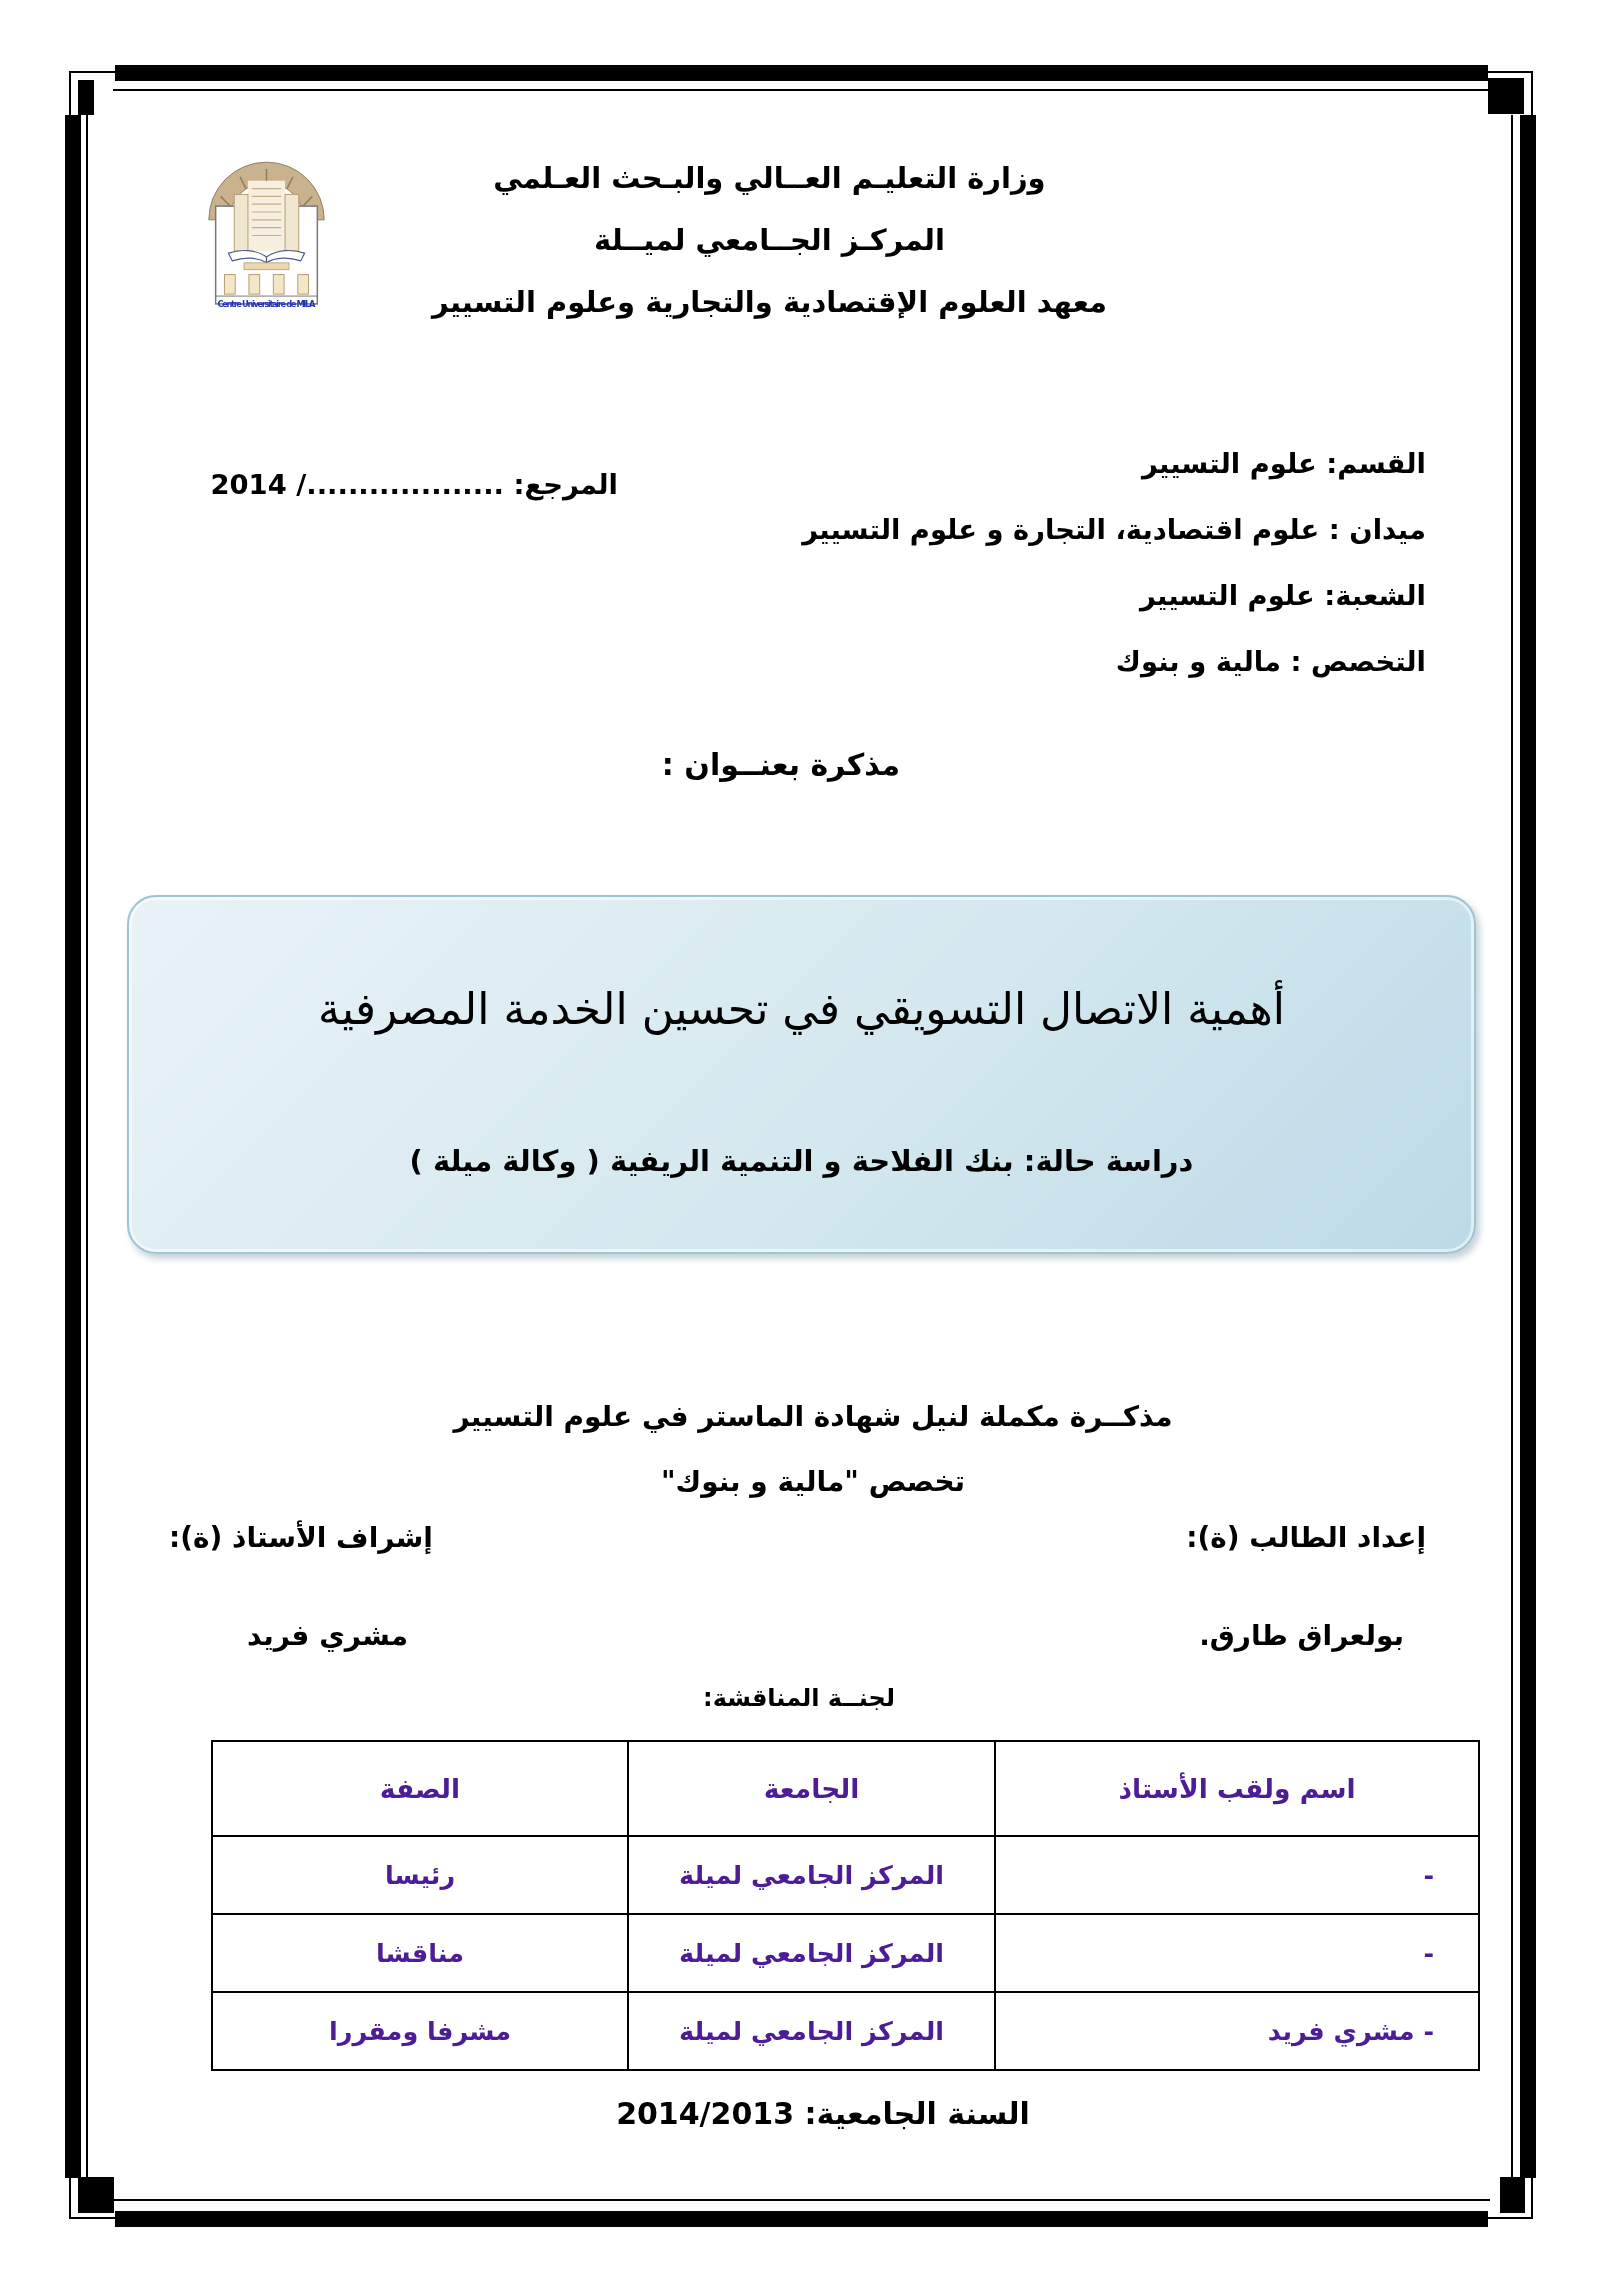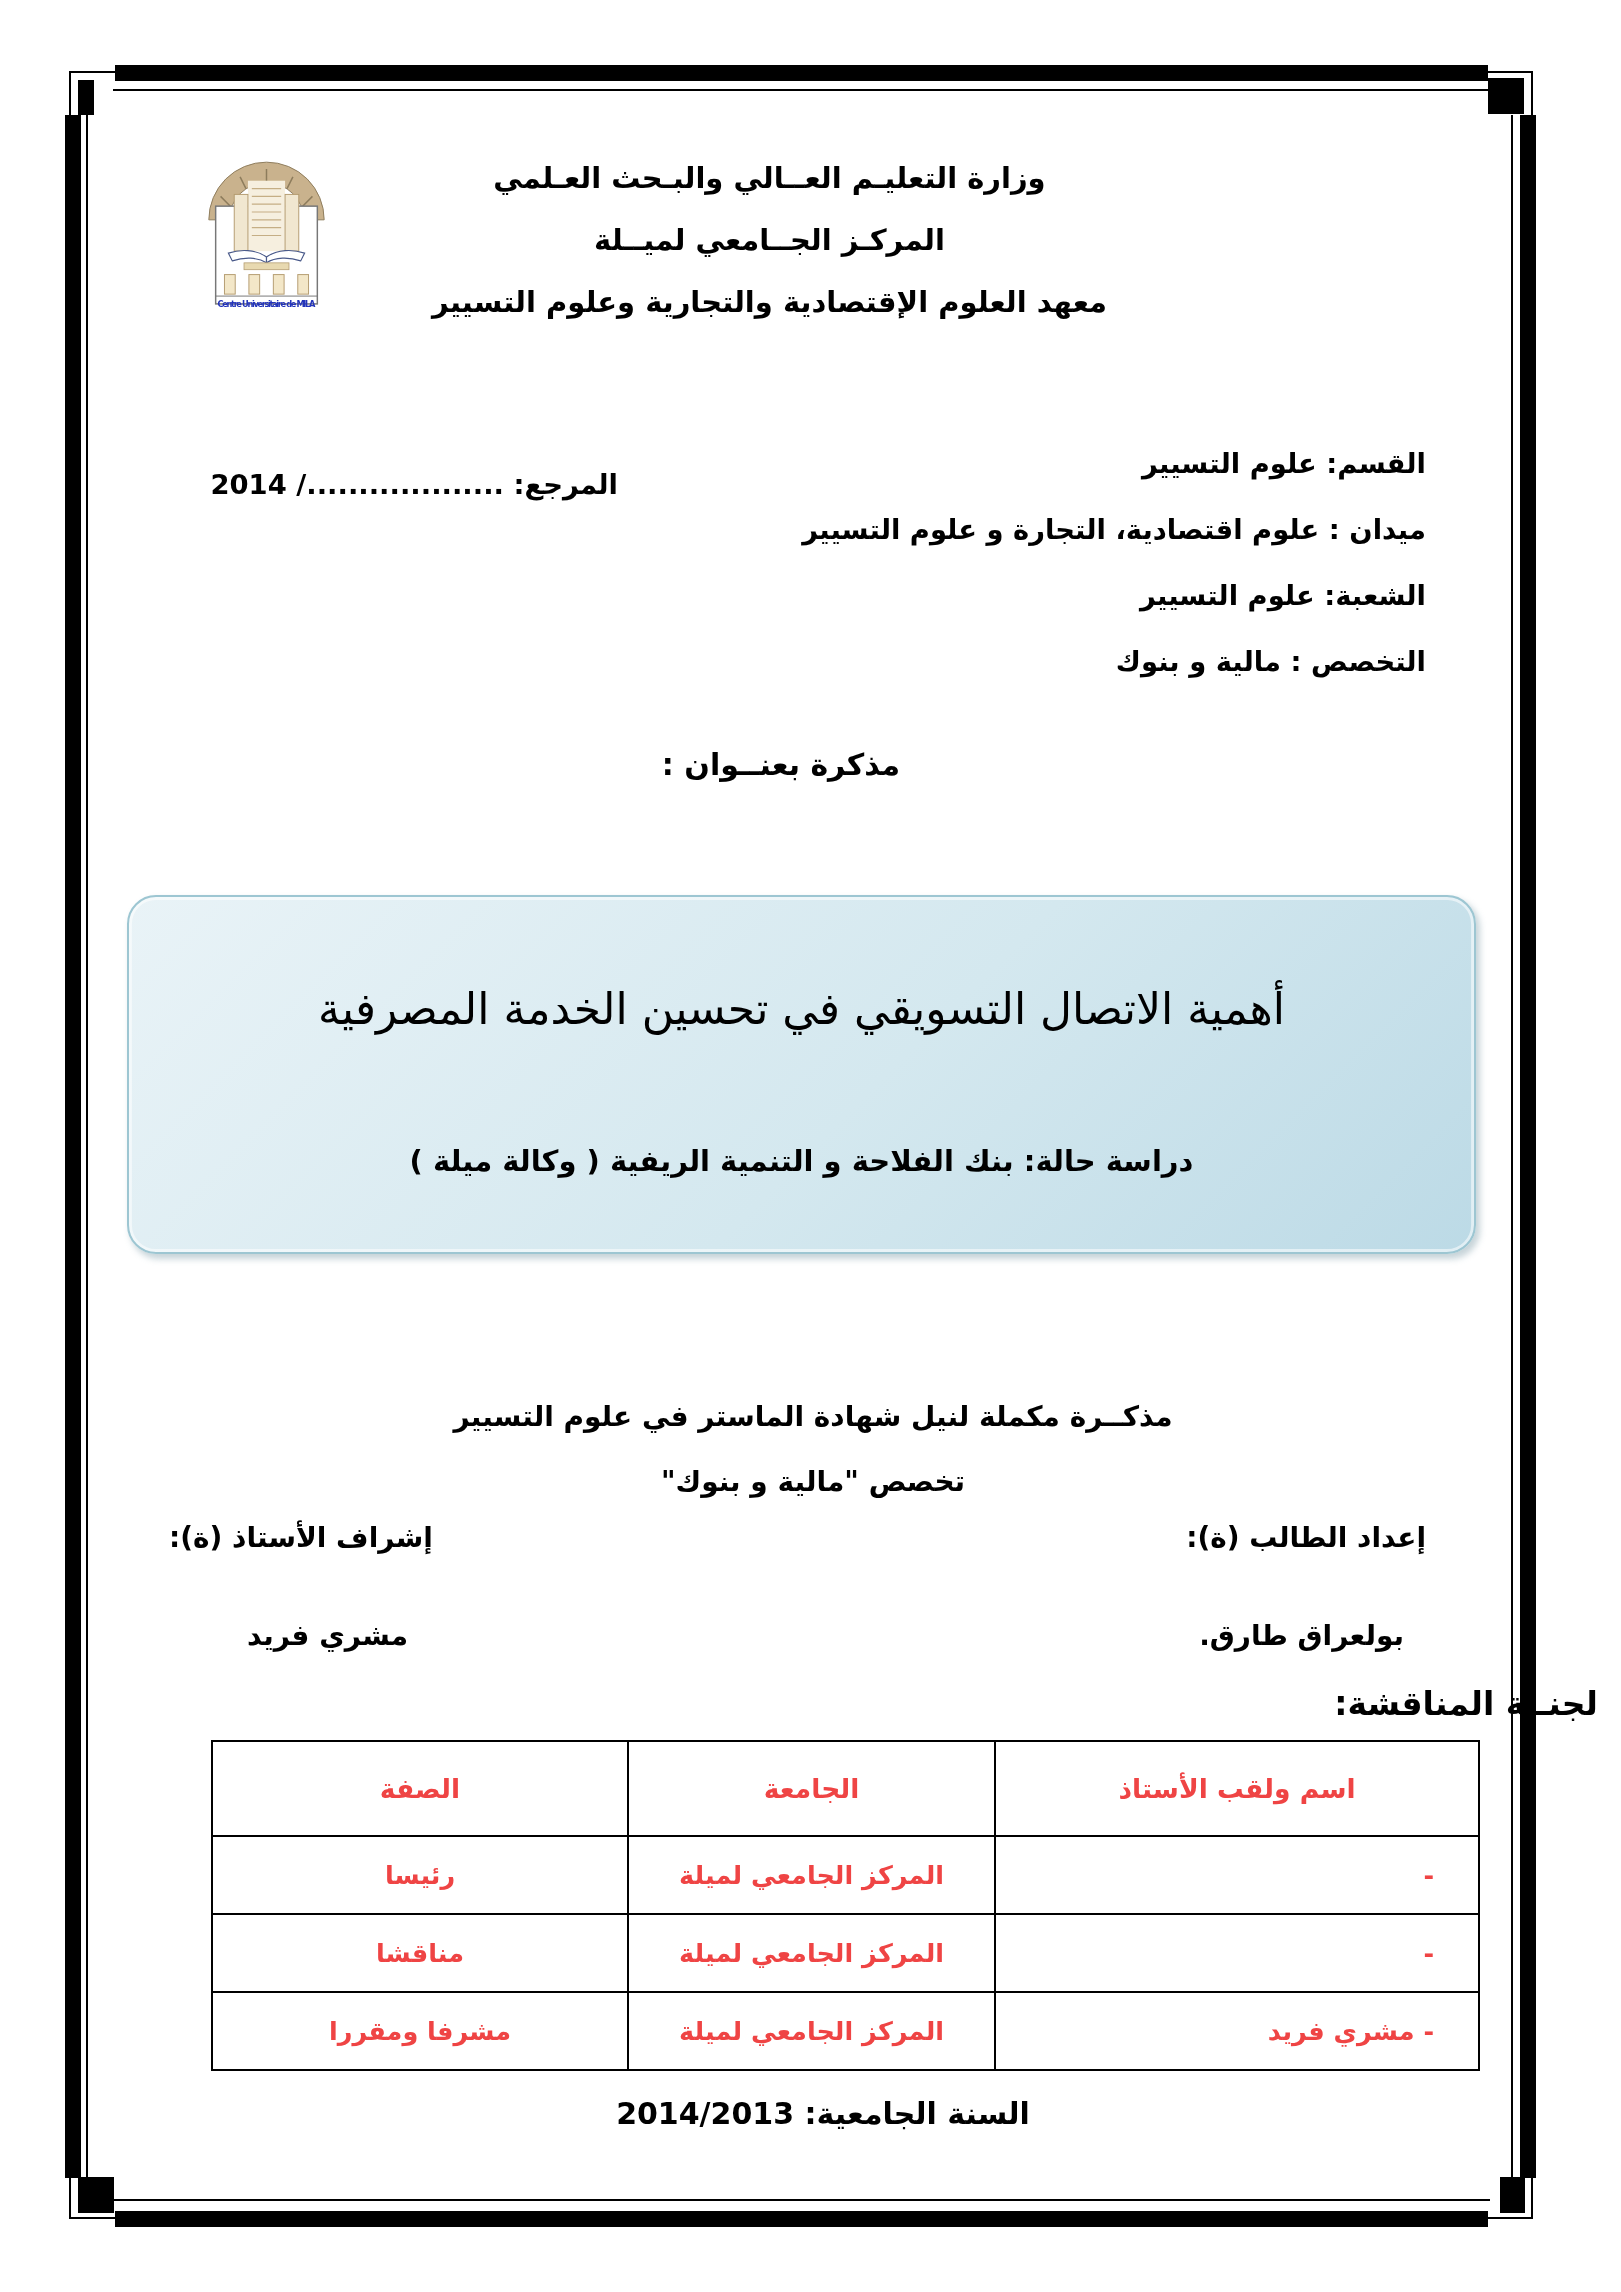--- a/index.html
+++ b/index.html
@@ -26,26 +26,26 @@
     box-shadow:inset 0 0 0 2.9px rgba(255,255,255,.55), 3.9px 4.9px 5.9px rgba(130,160,170,.45);
     display:flex;flex-direction:column;align-items:center;}
   #main-title{margin-top:86px;font-size:44px;font-weight:normal;direction:rtl;text-align:center;width:95%;}
   #sub-title{margin-top:110px;font-size:29px;direction:rtl;text-align:center;width:95%;}
 
   #degree{left:29px;top:1384px;width:1568px;font-size:28px;line-height:65px;}
   #student-label{right:195px;top:1521px;font-size:28px;}
   #supervisor-label{left:169px;top:1521px;font-size:28px;}
   #student-name{right:217px;top:1619px;font-size:28px;}
   #supervisor-name{left:247px;top:1619px;font-size:28px;}
-  #committee-heading{left:0;top:1684px;width:1598px;font-size:33px;text-align:right;}
+  #committee-heading{left:0;top:1684px;width:1598px;font-size:24px;}
 
   
   #committee-table{position:absolute;left:211px;top:1740px;width:1269px;border-collapse:collapse;direction:rtl;}
   #committee-table th,#committee-table td{border:2px solid #000;font-family:"DejaVu Sans",sans-serif;
-     font-weight:bold;font-size:25.5px;color:#ef4444;vertical-align:middle;text-align:center;background:#fff;}
+     font-weight:bold;font-size:25.5px;color:#4c1d95;vertical-align:middle;text-align:center;background:#fff;}
   #committee-table th{height:91px;font-size:26.5px;}
   #committee-table td{height:74px;}
   #committee-table .c0{text-align:right;padding-right:44px;}
   #committee-table col.w0{width:485px;} #committee-table col.w1{width:368px;} #committee-table col.w2{width:417px;}
 
   #footer-year{left:39px;top:2096px;width:1568px;font-size:30px;}
 </style>
 </head>
 <body>
 

